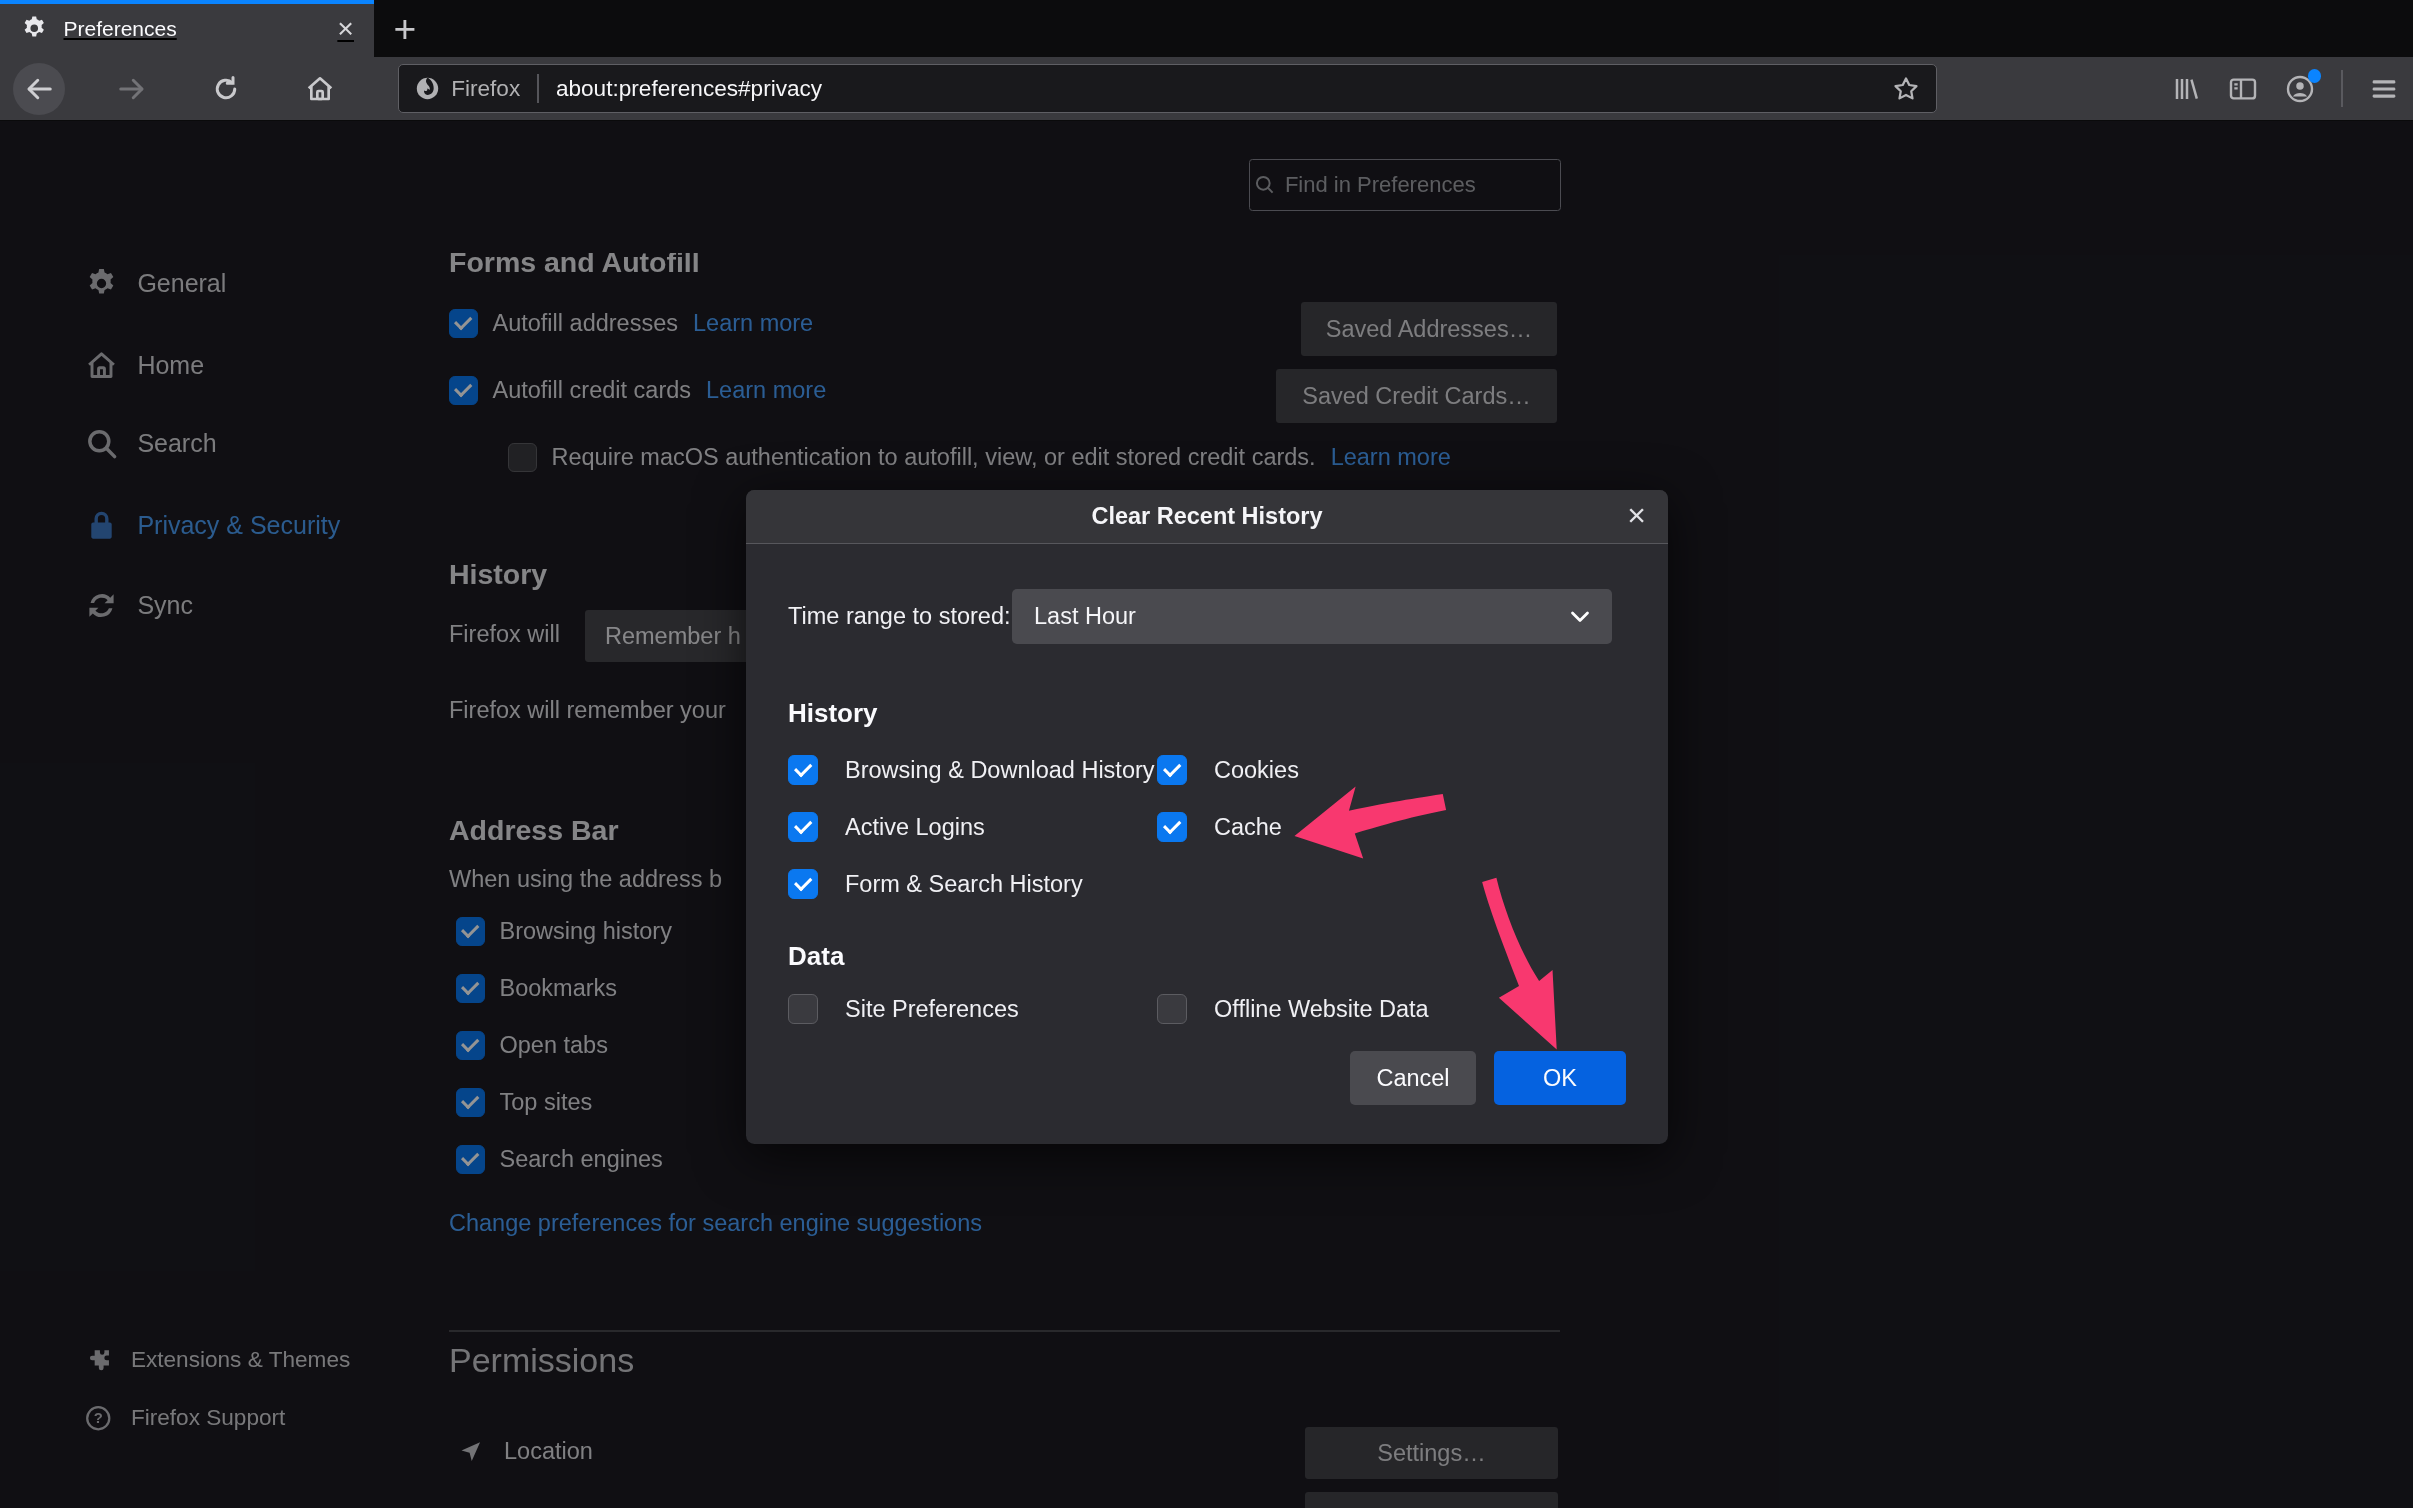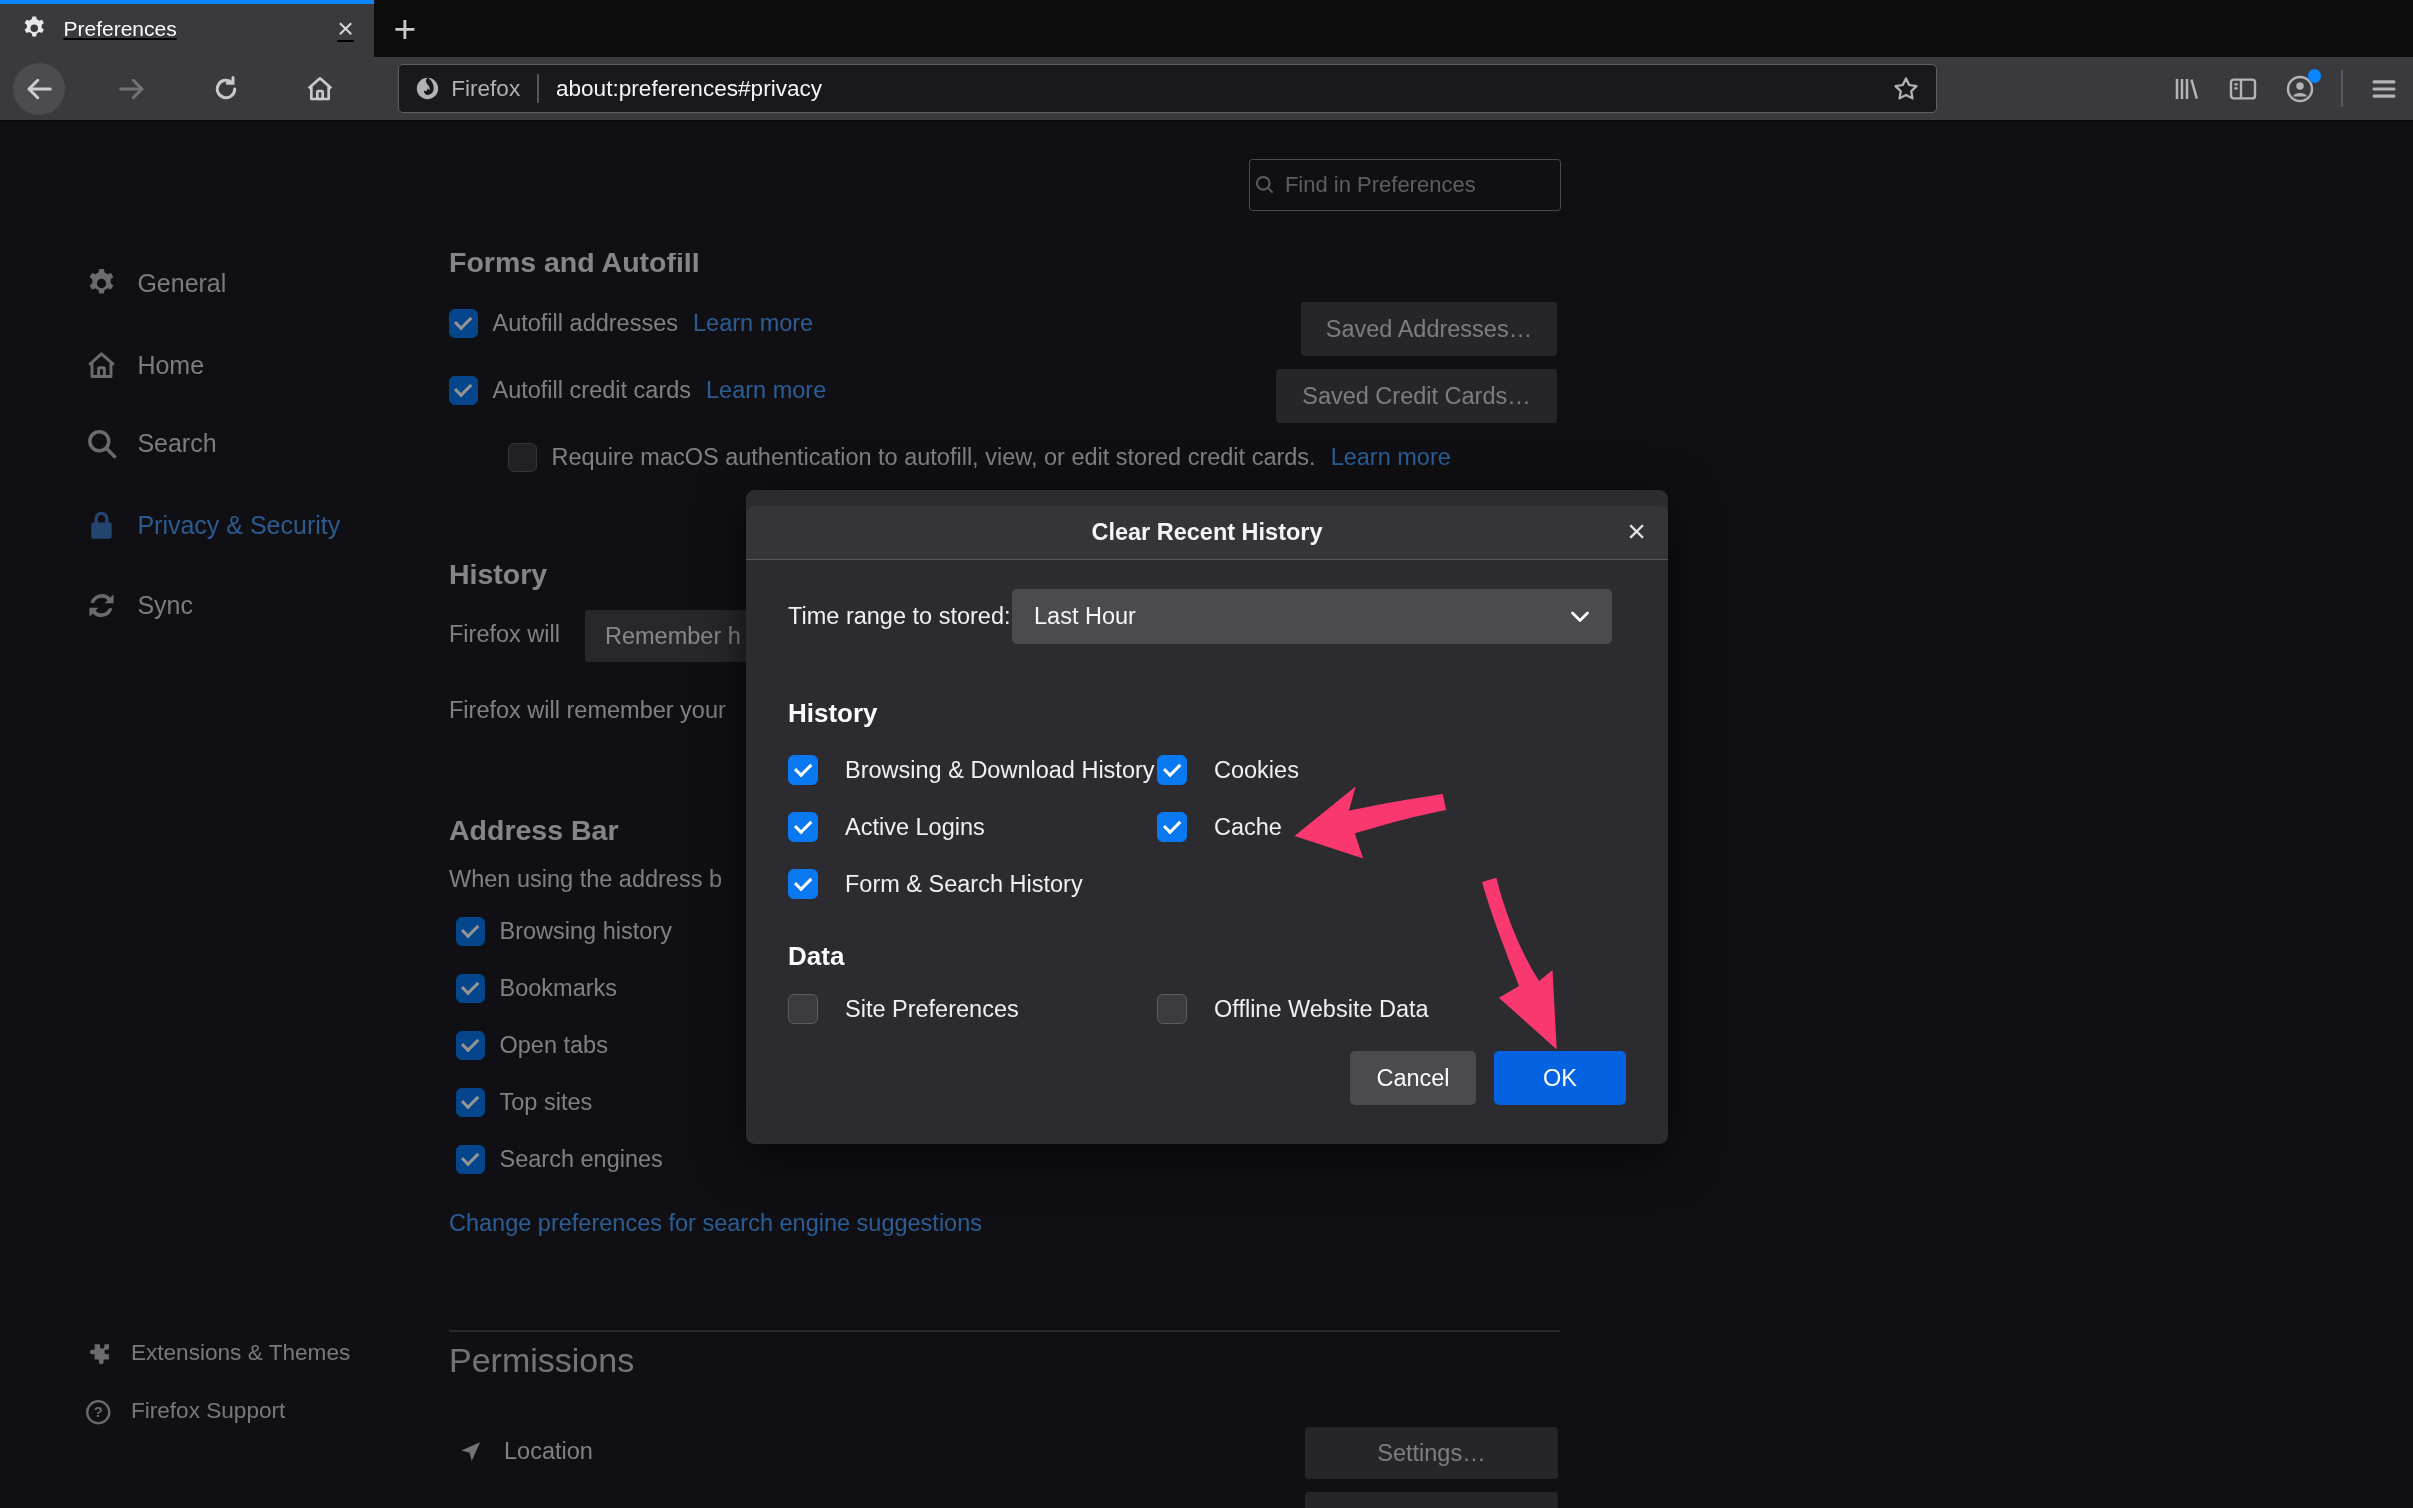--- a/index.html
+++ b/index.html
@@ -33,21 +33,21 @@
   .account-wrap { position:relative; }
   .account-dot { position:absolute; top:-3.4px; right:-5px; width:13.4px; height:13.4px; border-radius:50%; background:#0a84ff; }
 
   
   .content { position:absolute; top:121px; left:0; width:2413px; height:1388px; background:#1c1b22; overflow:hidden; }
 
   .nav-item { position:absolute; left:84px; height:50px; display:flex; align-items:center; gap:18.4px; font-size:25px; color:#d4d4d8; cursor:default; }
   .nav-item .ic { color:#b9b9be; display:flex; }
   .nav-item.active { color:#4a9df5; }
   .nav-item.active .ic { color:#3d77c2; }
-  .foot-item { position:absolute; left:84px; height:40px; display:flex; gap:18.4px; font-size:22.6px; color:#cfcfd3; }
+  .foot-item { position:absolute; left:84px; height:40px; display:flex; align-items:center; gap:18.4px; font-size:22.6px; color:#cfcfd3; }
   .foot-item .ic { color:#b9b9be; display:flex; }
 
   .searchbox { position:absolute; left:1249px; top:38px; width:312px; height:52px; border:1.7px solid #82828c; border-radius:3.4px; display:flex; align-items:center; padding:0 3px; gap:8.4px; color:#9fa0a6; }
   .searchbox input { background:transparent; border:none; outline:none; color:#b9b9bd; font-size:22px; width:243px; font-family:inherit; }
   .searchbox input::placeholder { color:#9fa0a6; opacity:1; }
 
   .h2 { font-size:28.5px; font-weight:700; color:#e5e5e9; }
   .clip { position:absolute; left:449px; top:132px; width:637px; height:34px; overflow:hidden; }
   .clip .h2 { margin-top:-7.5px; }
   .row { position:absolute; display:flex; align-items:center; gap:15px; height:37px; font-size:23.5px; color:#dcdce1; }
@@ -56,21 +56,21 @@
   .dropdown { position:absolute; height:52px; background:#46464b; border-radius:3.4px; color:#e9e9ed; font-size:23.5px; display:flex; align-items:center; padding:0 20px; }
   .divider { position:absolute; height:1.7px; background:#47474c; }
 
   .cb { flex:none; width:28.5px; height:28.5px; border-radius:5.9px; background:#3a3a3f; border:1.7px solid #5c5c61; position:relative; }
   .cb.checked { background:#0a78f0; border-color:#0a78f0; }
   .cb.checked::after { content:""; position:absolute; left:5px; top:5.9px; width:13.4px; height:6.7px; border-left:3.4px solid #fff; border-bottom:3.4px solid #fff; transform:rotate(-45deg); }
 
   
   .overlay { position:absolute; inset:0; background:rgba(0,0,0,0.42); z-index:40; }
   .dialog { position:absolute; left:746px; top:369px; width:922px; height:654px; background:#2b2b30; border-radius:8.4px; box-shadow:0 11.7px 50px rgba(0,0,0,0.65); z-index:60; }
-  .dlg-header { position:absolute; top:16px; left:0; right:0; height:54px; background:#353539; border-radius:8.4px 8.4px 0 0; border-bottom:1.7px solid #57575c; display:flex; align-items:center; justify-content:center; }
+  .dlg-header { position:absolute; top:0; left:0; right:0; height:54px; background:#353539; border-radius:8.4px 8.4px 0 0; border-bottom:1.7px solid #57575c; display:flex; align-items:center; justify-content:center; }
   .dlg-title { font-size:23.5px; font-weight:700; color:#f5f5f8; }
   .dlg-close { position:absolute; right:22px; top:6.7px; font-size:32px; font-weight:300; color:#e3e3e7; }
   .dlg-label { position:absolute; font-size:23.5px; color:#f0f0f4; }
   .dlg-h { position:absolute; font-size:26px; font-weight:700; color:#fbfbfe; }
   .dlg-select { position:absolute; left:266px; top:99px; width:600px; height:55px; background:#4a4a4f; border-radius:5px; display:flex; align-items:center; padding:0 22px; color:#f5f5f8; font-size:23.5px; }
   .dlg-select .chev { margin-left:auto; display:flex; color:#fff; }
   .dlg-row { position:absolute; display:flex; align-items:center; gap:27px; height:34px; font-size:23.5px; color:#f0f0f4; }
   .dlg-row .cb { width:30px; height:30px; }
   .dlg-row .cb.checked::after { left:5.9px; top:6.7px; }
   .dlg-btn { position:absolute; top:561px; height:54px; border-radius:5px; font-size:23.5px; color:#fbfbfe; display:flex; align-items:center; justify-content:center; }

